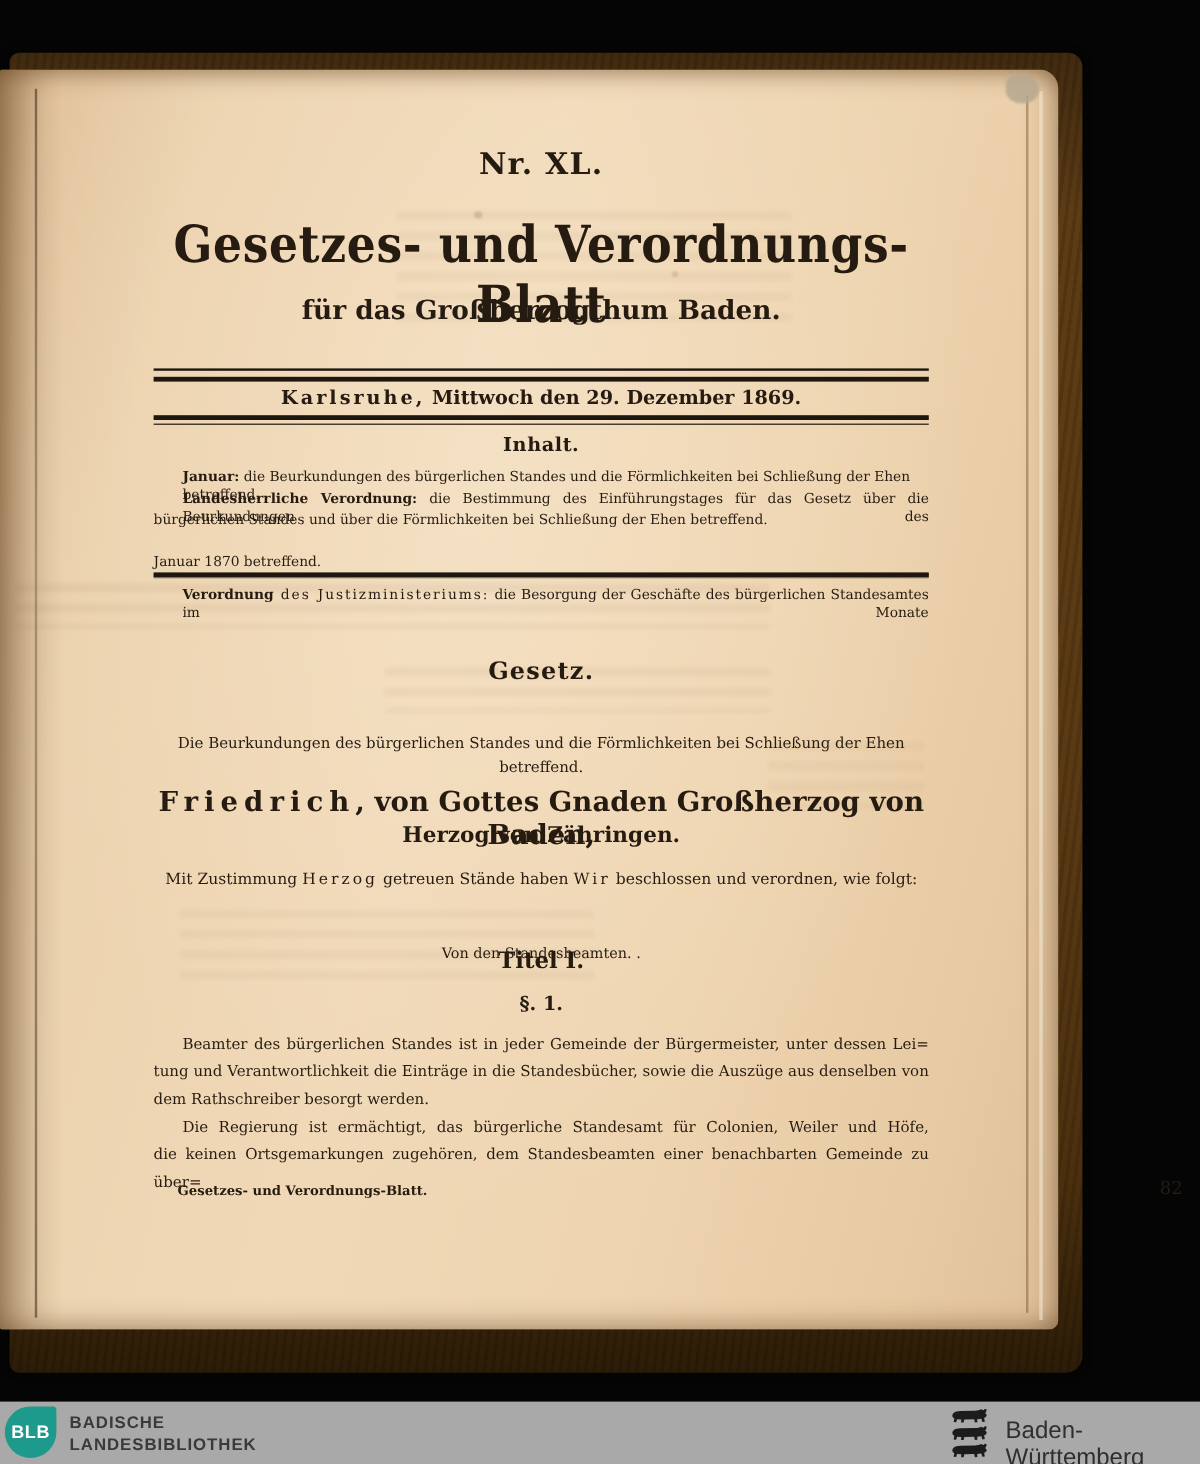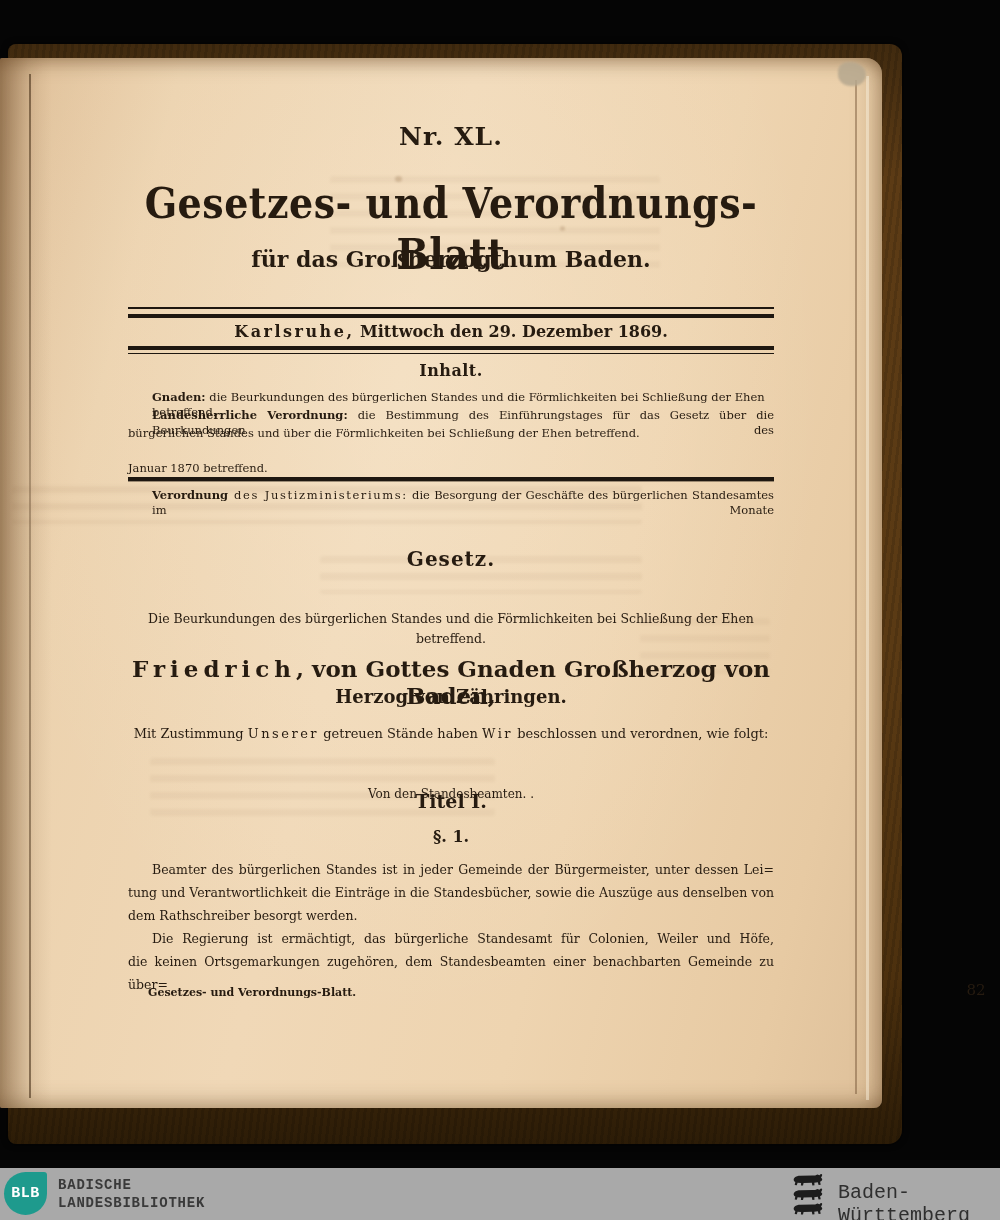--- a/index.html
+++ b/index.html
@@ -116,21 +116,21 @@
 
   .body-line { font-size:12.5px; line-height:23px; }
   .p1-1 { top:800px; } .p1-2 { top:823px; } .p1-3 { top:846px; }
   .p2-1 { top:869px; } .p2-2 { top:892px; } .p2-3 { top:915px; }
 
   .footer-sig { top:928px; left:20px !important; width:300px; font-size:11px; font-weight:bold; text-align:left; }
   .sheet-number { top:923px; left:525px !important; width:60px; text-align:center; font-size:15px; }
 
   
   .viewer-bar { position:absolute; left:0; top:1168px; width:1000px; height:52px;
-    background:#a9a9a9; font-family:Liberation Mono, monospace; }
+    background:#a9a9a9; font-family:Liberation Sans, sans-serif; }
   .blb-logo { position:absolute; left:4px; top:4px; width:43px; height:43px;
     background:#1e9a8d; border-radius:50% 3px 50% 50%;
     display:flex; align-items:center; justify-content:center; }
   .blb-logo span { color:#ffffff; font-weight:bold; font-size:15px; letter-spacing:.5px; }
   .library-name { position:absolute; left:58px; top:8px; color:#3a3a3a;
     font-weight:bold; font-size:14px; line-height:18px; letter-spacing:.8px; }
   .bw-arms { position:absolute; left:791px; top:4px; width:34px; height:44px; }
   .bw-name { position:absolute; left:838px; top:13px; font-size:20px; color:#2f2f2f; }
 </style>
 </head>
@@ -168,39 +168,39 @@
       <div class="rule rule-a"></div>
       <div class="rule rule-b"></div>
 
       <div class="dateline ctr"><span class="sp-2">Karlsruhe,</span><span> Mittwoch den 29. Dezember 1869.</span></div>
 
       <div class="rule rule-c"></div>
       <div class="rule rule-d"></div>
 
       <div class="inhalt-heading ctr">Inhalt.</div>
 
-      <div class="inhalt-line il-1 indent"><span class="b">Gnaden:</span><span> die Beurkundungen des bürgerlichen Standes und die Förmlichkeiten bei Schließung der Ehen betreffend.</span></div>
+      <div class="inhalt-line il-1 indent"><span class="b">Januar:</span><span> die Beurkundungen des bürgerlichen Standes und die Förmlichkeiten bei Schließung der Ehen betreffend.</span></div>
 
       <div class="inhalt-line il-2 indent j"><span class="b">Landesherrliche Verordnung:</span><span> die Bestimmung des Einführungstages für das Gesetz über die Beurkundungen des</span></div>
       <div class="inhalt-line il-3"><span>bürgerlichen Standes und über die Förmlichkeiten bei Schließung der Ehen betreffend.</span></div>
 
       <div class="inhalt-line il-4 indent j"><span class="b">Verordnung</span><span class="sp-1"> des Justizministeriums:</span><span> die Besorgung der Geschäfte des bürgerlichen Standesamtes im Monate</span></div>
       <div class="inhalt-line il-5"><span>Januar 1870 betreffend.</span></div>
 
       <div class="rule rule-e"></div>
 
       <div class="law-heading ctr">Gesetz.</div>
 
       <div class="subject-1 ctr">Die Beurkundungen des bürgerlichen Standes und die Förmlichkeiten bei Schließung der Ehen</div>
       <div class="subject-2 ctr">betreffend.</div>
 
       <div class="sovereign-1 ctr"><span class="sovereign-name">Friedrich</span><span>, von Gottes Gnaden Großherzog von Baden,</span></div>
       <div class="sovereign-2 ctr">Herzog von Zähringen.</div>
 
-      <div class="enactment ctr"><span>Mit Zustimmung </span><span class="sp-2">Unserer</span><span> getreuen Stände haben </span><span class="sp-2">Wir</span><span> beschlossen und verordnen, wie folgt:</span></div>
+      <div class="enactment ctr"><span>Mit Zustimmung </span><span class="sp-2">Herzog</span><span> getreuen Stände haben </span><span class="sp-2">Wir</span><span> beschlossen und verordnen, wie folgt:</span></div>
 
       <div class="titel-heading ctr">Titel I.</div>
       <div class="titel-sub ctr">Von den Standesbeamten. .</div>
       <div class="section-heading ctr">§. 1.</div>
 
       <div class="body-line p1-1 indent j">Beamter des bürgerlichen Standes ist in jeder Gemeinde der Bürgermeister, unter dessen Lei=</div>
       <div class="body-line p1-2 j">tung und Verantwortlichkeit die Einträge in die Standesbücher, sowie die Auszüge aus denselben von</div>
       <div class="body-line p1-3">dem Rathschreiber besorgt werden.</div>
 
       <div class="body-line p2-1 indent j">Die Regierung ist ermächtigt, das bürgerliche Standesamt für Colonien, Weiler und Höfe,</div>

